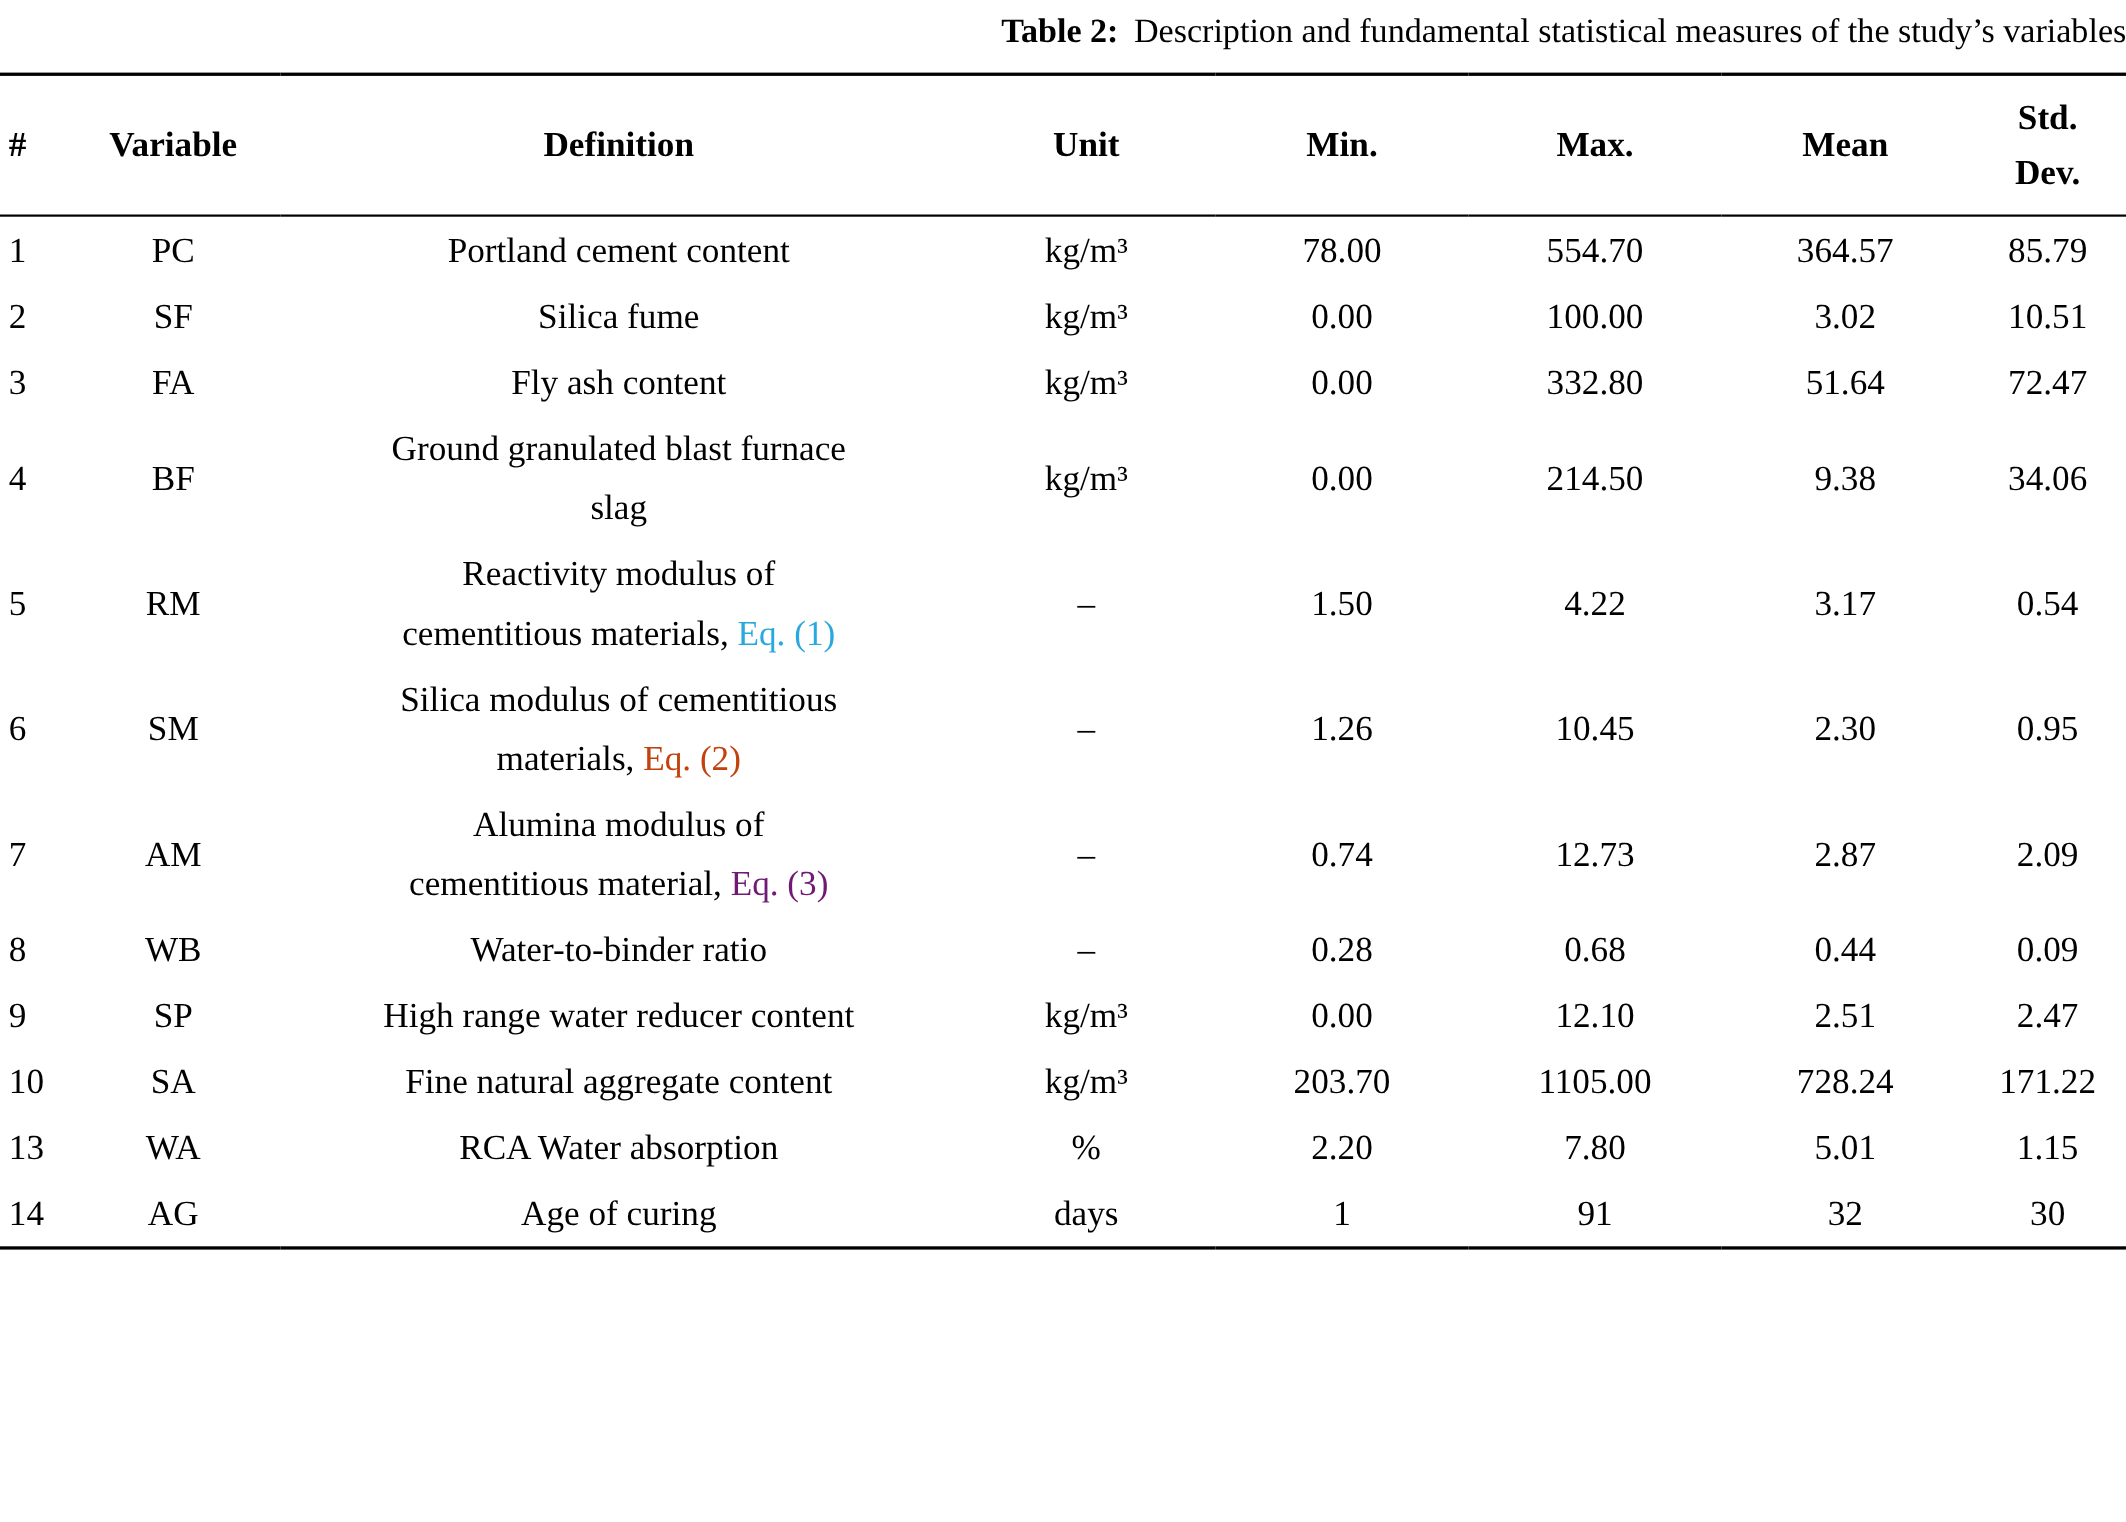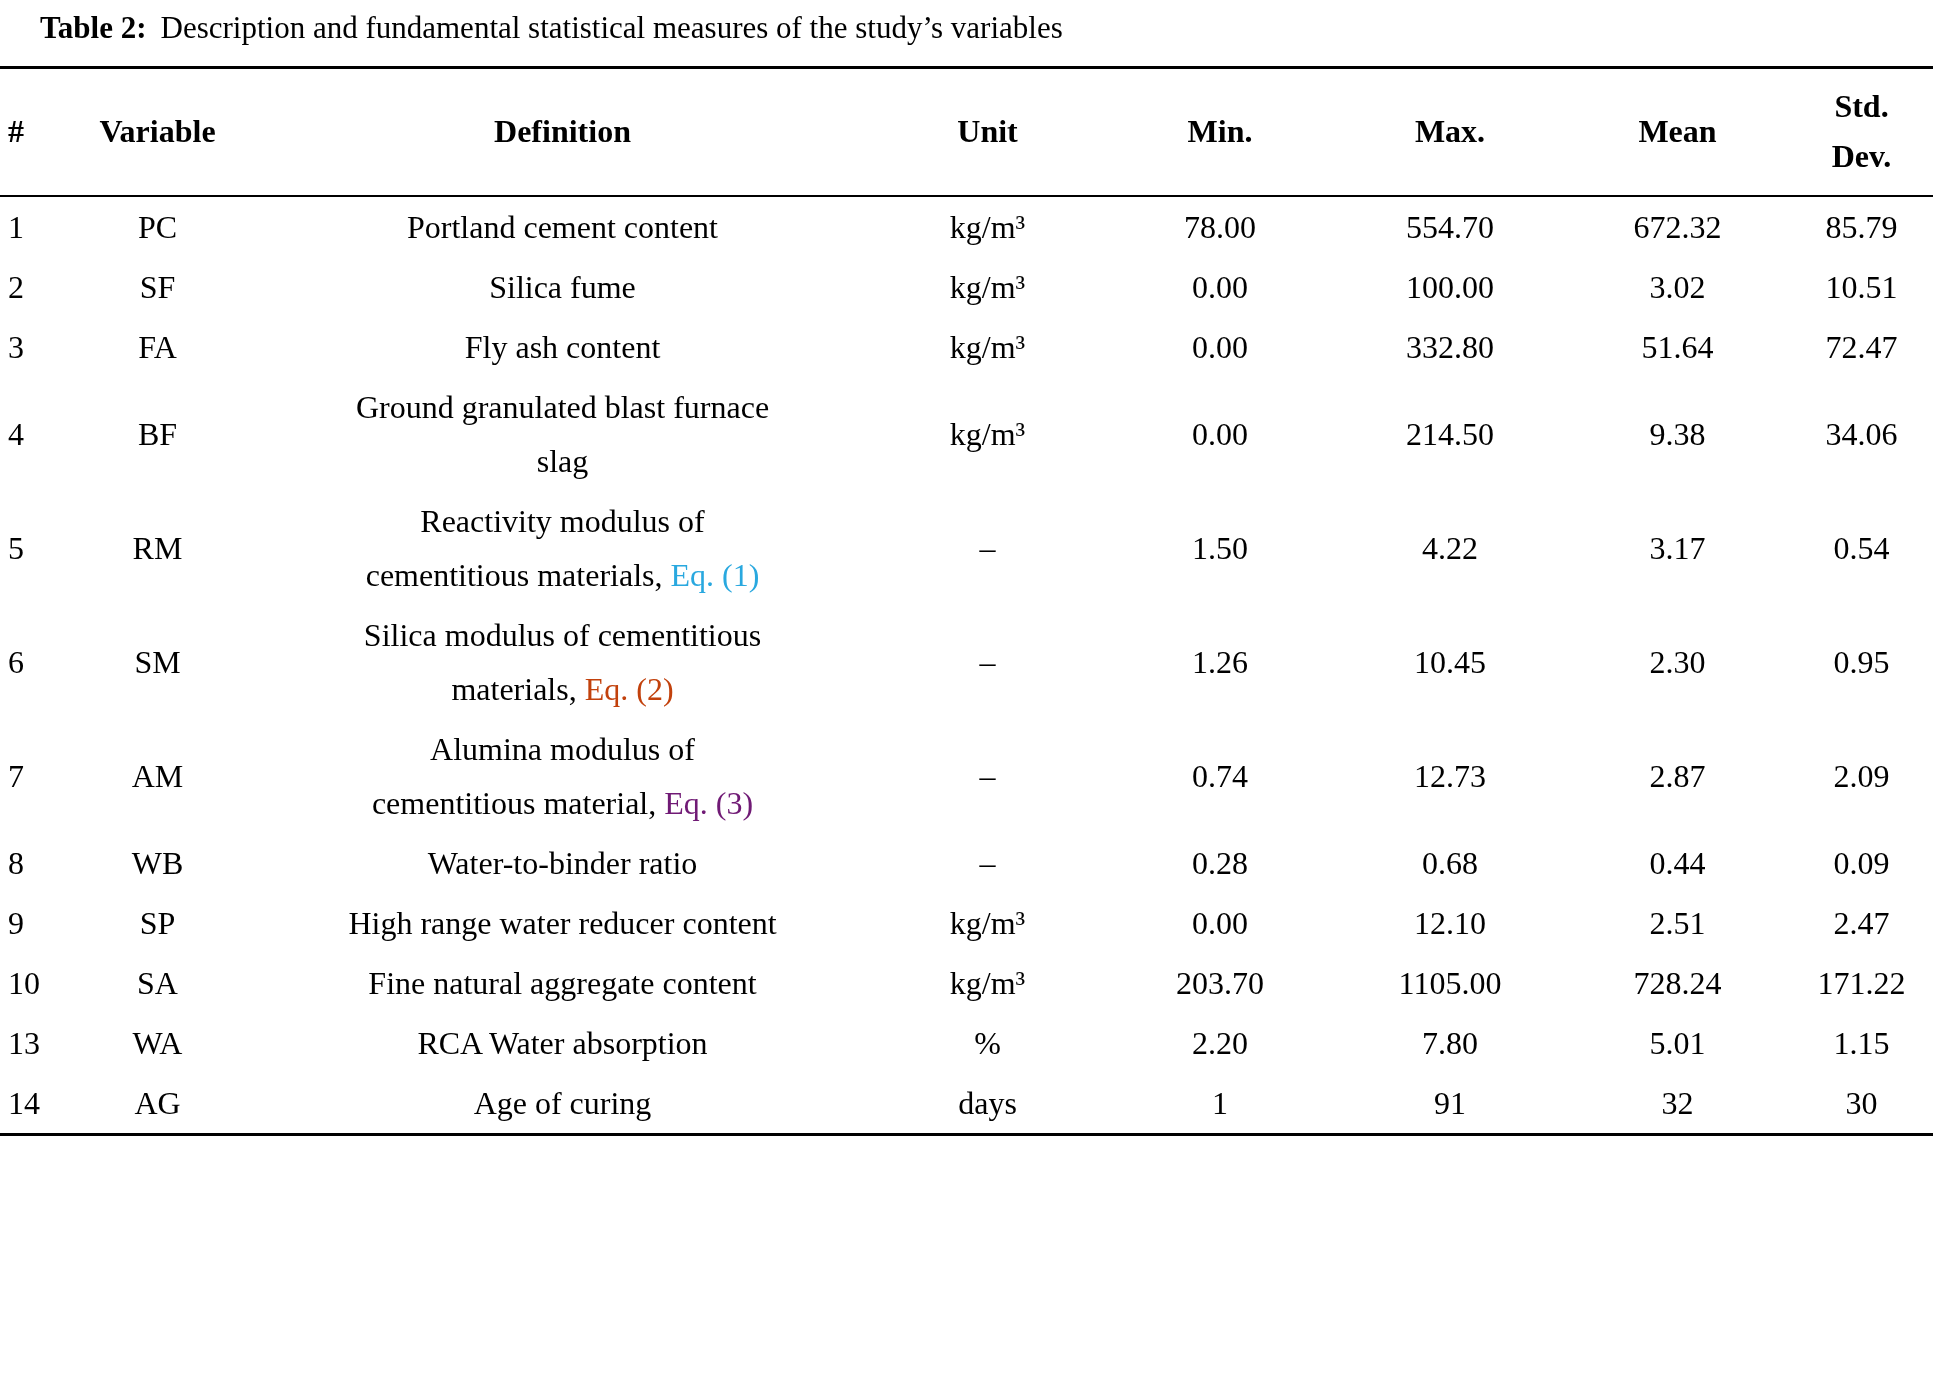--- a/index.html
+++ b/index.html
@@ -7,21 +7,21 @@
     width: 1933px;
     background: #ffffff;
     color: #000000;
     font-family: "Liberation Serif", "DejaVu Serif", serif;
   }
   body { height: 1384px; overflow: hidden; }
 
   .caption {
     height: 66px;
     padding-top: 8px;
-    text-align: left;
+    text-align: right;
     font-size: 31px;
     line-height: 40px;
     padding-left: 40px;
   }
   .cap-label { font-weight: bold; margin-right: 14px; }
 
   table {
     width: 1933px;
     table-layout: fixed;
     border-collapse: collapse;
@@ -94,21 +94,21 @@
         </tr>
     </thead>
     <tbody id="table-body">
         <tr>
           <td class="c-num">1</td>
           <td class="c-variable">PC</td>
           <td class="c-definition">Portland cement content</td>
           <td class="c-unit">kg/m³</td>
           <td class="c-min">78.00</td>
           <td class="c-max">554.70</td>
-          <td class="c-mean">672.32</td>
+          <td class="c-mean">364.57</td>
           <td class="c-std">85.79</td>
         </tr>
         <tr>
           <td class="c-num">2</td>
           <td class="c-variable">SF</td>
           <td class="c-definition">Silica fume</td>
           <td class="c-unit">kg/m³</td>
           <td class="c-min">0.00</td>
           <td class="c-max">100.00</td>
           <td class="c-mean">3.02</td>

